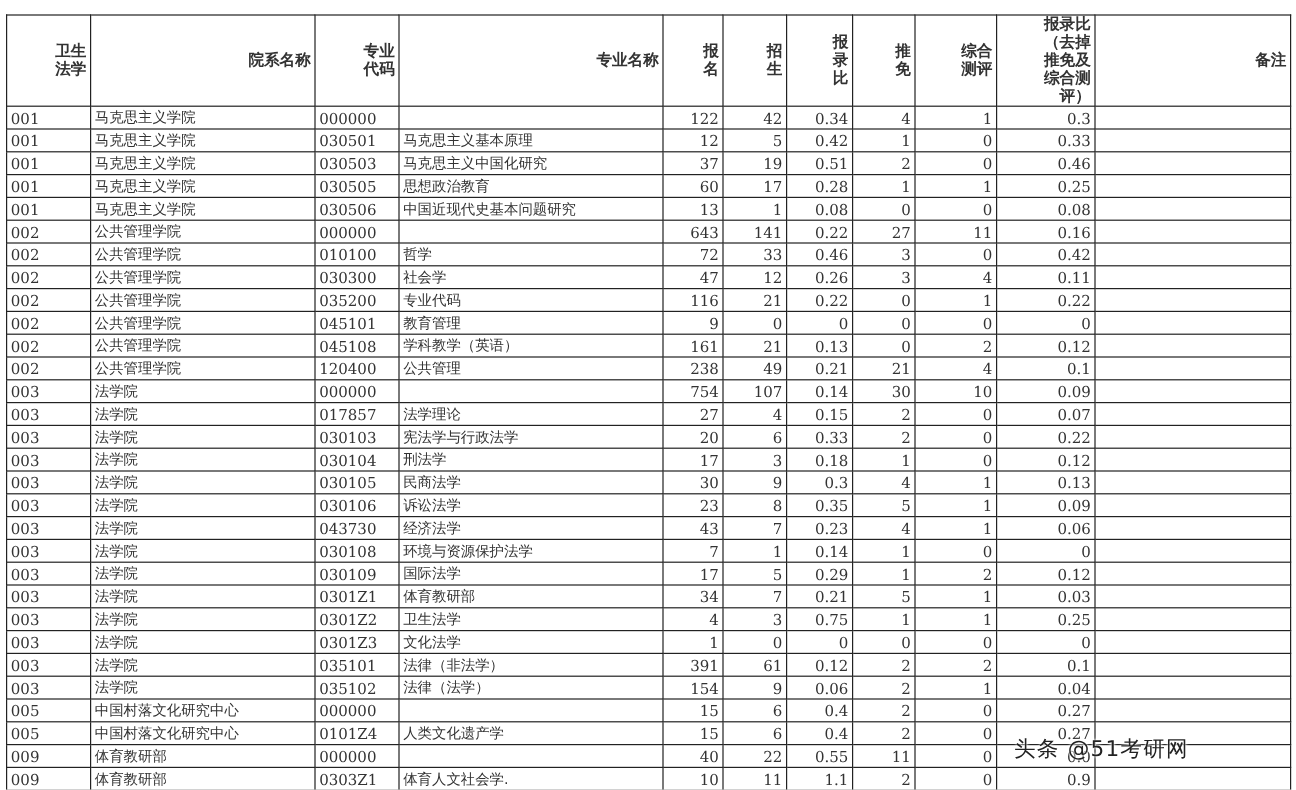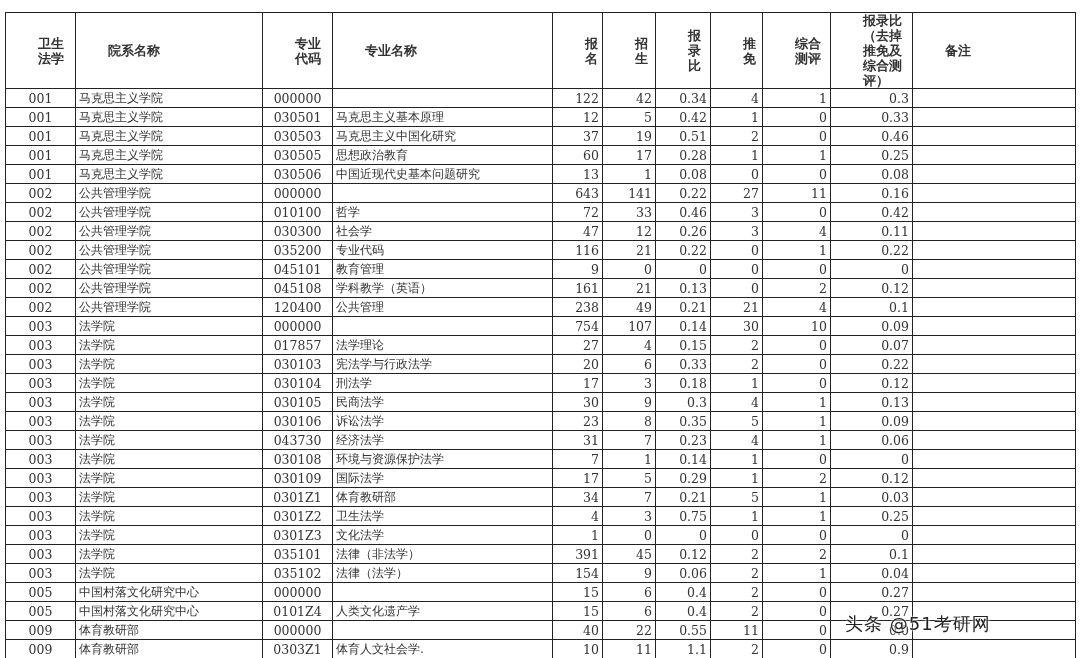--- a/index.html
+++ b/index.html
@@ -2,23 +2,23 @@
 <html><head>
 <meta charset="utf-8">
 <style>
   html, body { margin: 0; padding: 0; background: #ffffff; }
   body { width: 1080px; height: 658px; overflow: hidden; position: relative;
          font-family: "DejaVu Serif", "Liberation Serif", serif; color: #333; }
   .sheet { position: absolute; left: 5px; top: 12px; }
   table { border-collapse: collapse; table-layout: fixed; }
   th, td { border: 1.5px solid #222; padding: 0 3px; height: 18px; line-height: 17px;
            font-size: 12.5px; white-space: nowrap; overflow: hidden; }
-  th { height: 47px; font-weight: bold; font-size: 13px; text-align: left;
+  th { height: 47px; font-weight: bold; font-size: 13px; text-align: right;
        font-family: "DejaVu Sans", "Liberation Sans", sans-serif; line-height: 15px; white-space: normal; padding-left: 32px; }
-  td.c { text-align: center; }
+  td.c { }
   td.l { text-align: left; font-family: "DejaVu Sans", "Liberation Sans", sans-serif; font-size: 12px; }
   td.r { text-align: right; }
   .wm { position: absolute; left: 845px; top: 612px; font-size: 18px; color: #222;
         font-family: "DejaVu Sans", "Liberation Sans", sans-serif; letter-spacing: 1px;
         text-shadow: 0 0 2px #fff, 0 0 3px #fff; white-space: nowrap; }
 </style>
 </head>
 <body>
 
 <div class="sheet">
@@ -284,21 +284,21 @@
           <td class="r">5</td>
           <td class="r">1</td>
           <td class="r">0.09</td>
           <td class="l"></td>
         </tr>
         <tr>
           <td class="c">003</td>
           <td class="l">法学院</td>
           <td class="c">043730</td>
           <td class="l">经济法学</td>
-          <td class="r">31</td>
+          <td class="r">43</td>
           <td class="r">7</td>
           <td class="r">0.23</td>
           <td class="r">4</td>
           <td class="r">1</td>
           <td class="r">0.06</td>
           <td class="l"></td>
         </tr>
         <tr>
           <td class="c">003</td>
           <td class="l">法学院</td>
@@ -363,21 +363,21 @@
           <td class="r">0</td>
           <td class="r">0</td>
           <td class="l"></td>
         </tr>
         <tr>
           <td class="c">003</td>
           <td class="l">法学院</td>
           <td class="c">035101</td>
           <td class="l">法律（非法学）</td>
           <td class="r">391</td>
-          <td class="r">45</td>
+          <td class="r">61</td>
           <td class="r">0.12</td>
           <td class="r">2</td>
           <td class="r">2</td>
           <td class="r">0.1</td>
           <td class="l"></td>
         </tr>
         <tr>
           <td class="c">003</td>
           <td class="l">法学院</td>
           <td class="c">035102</td>

